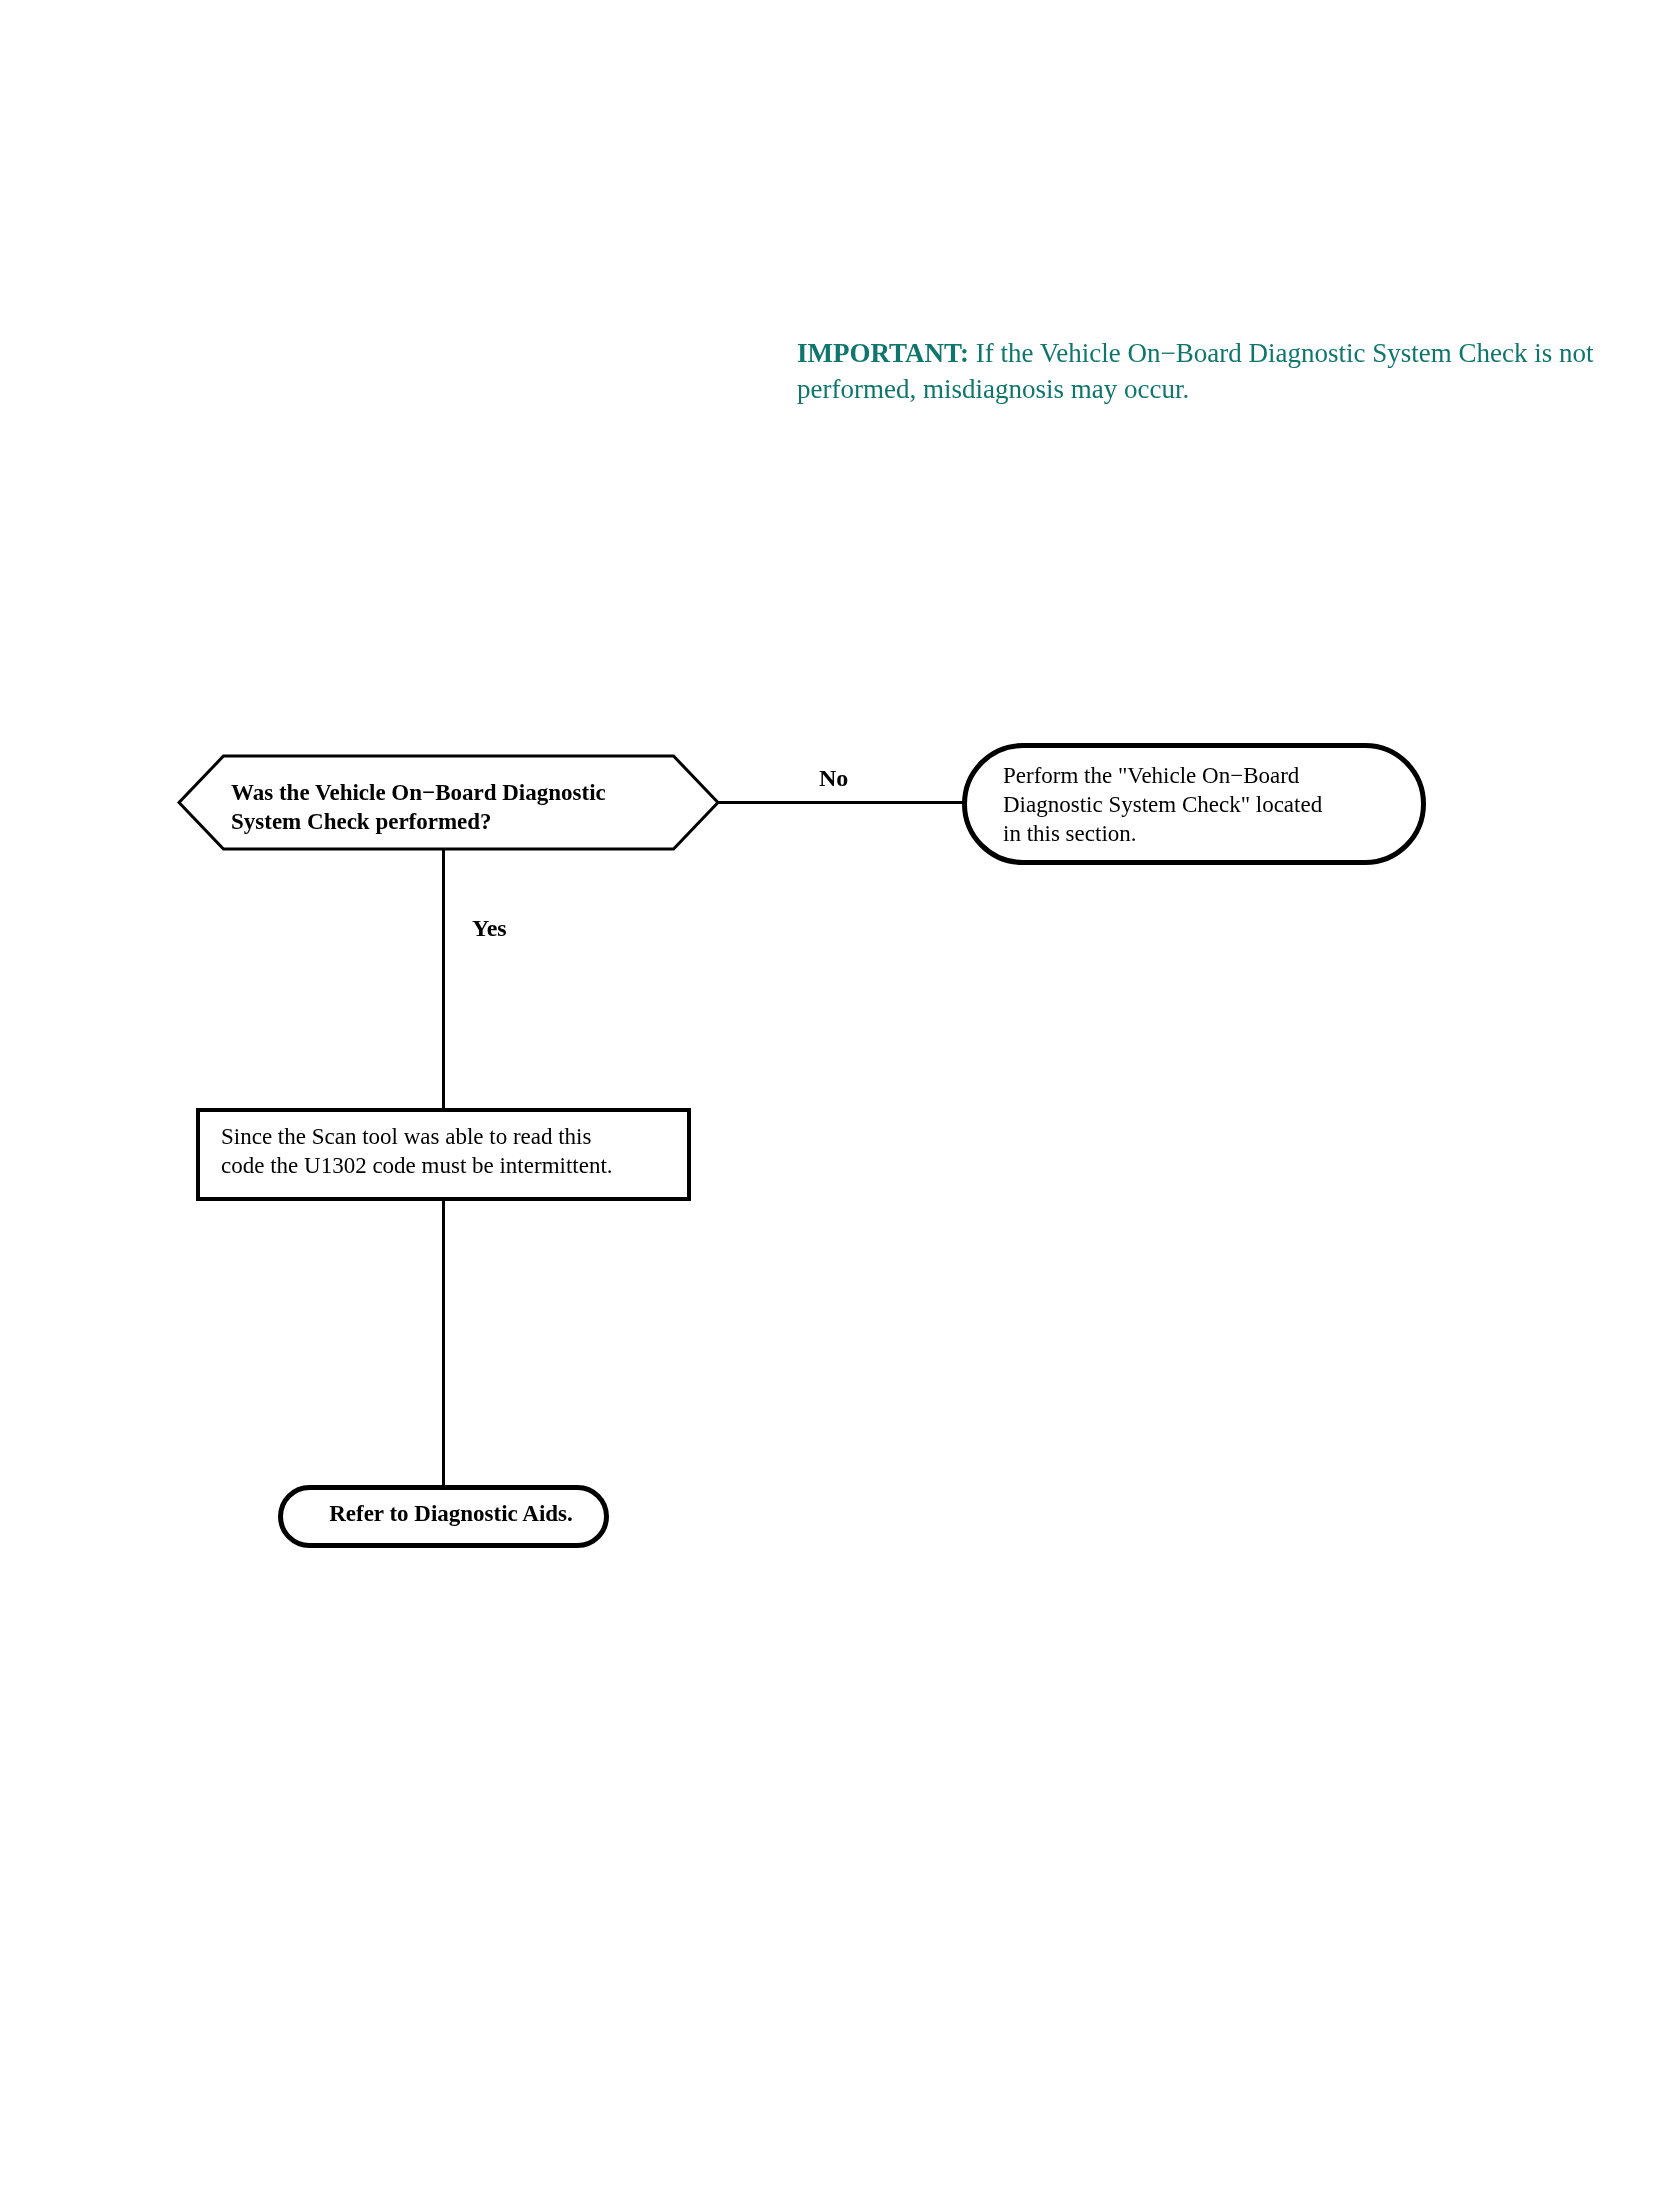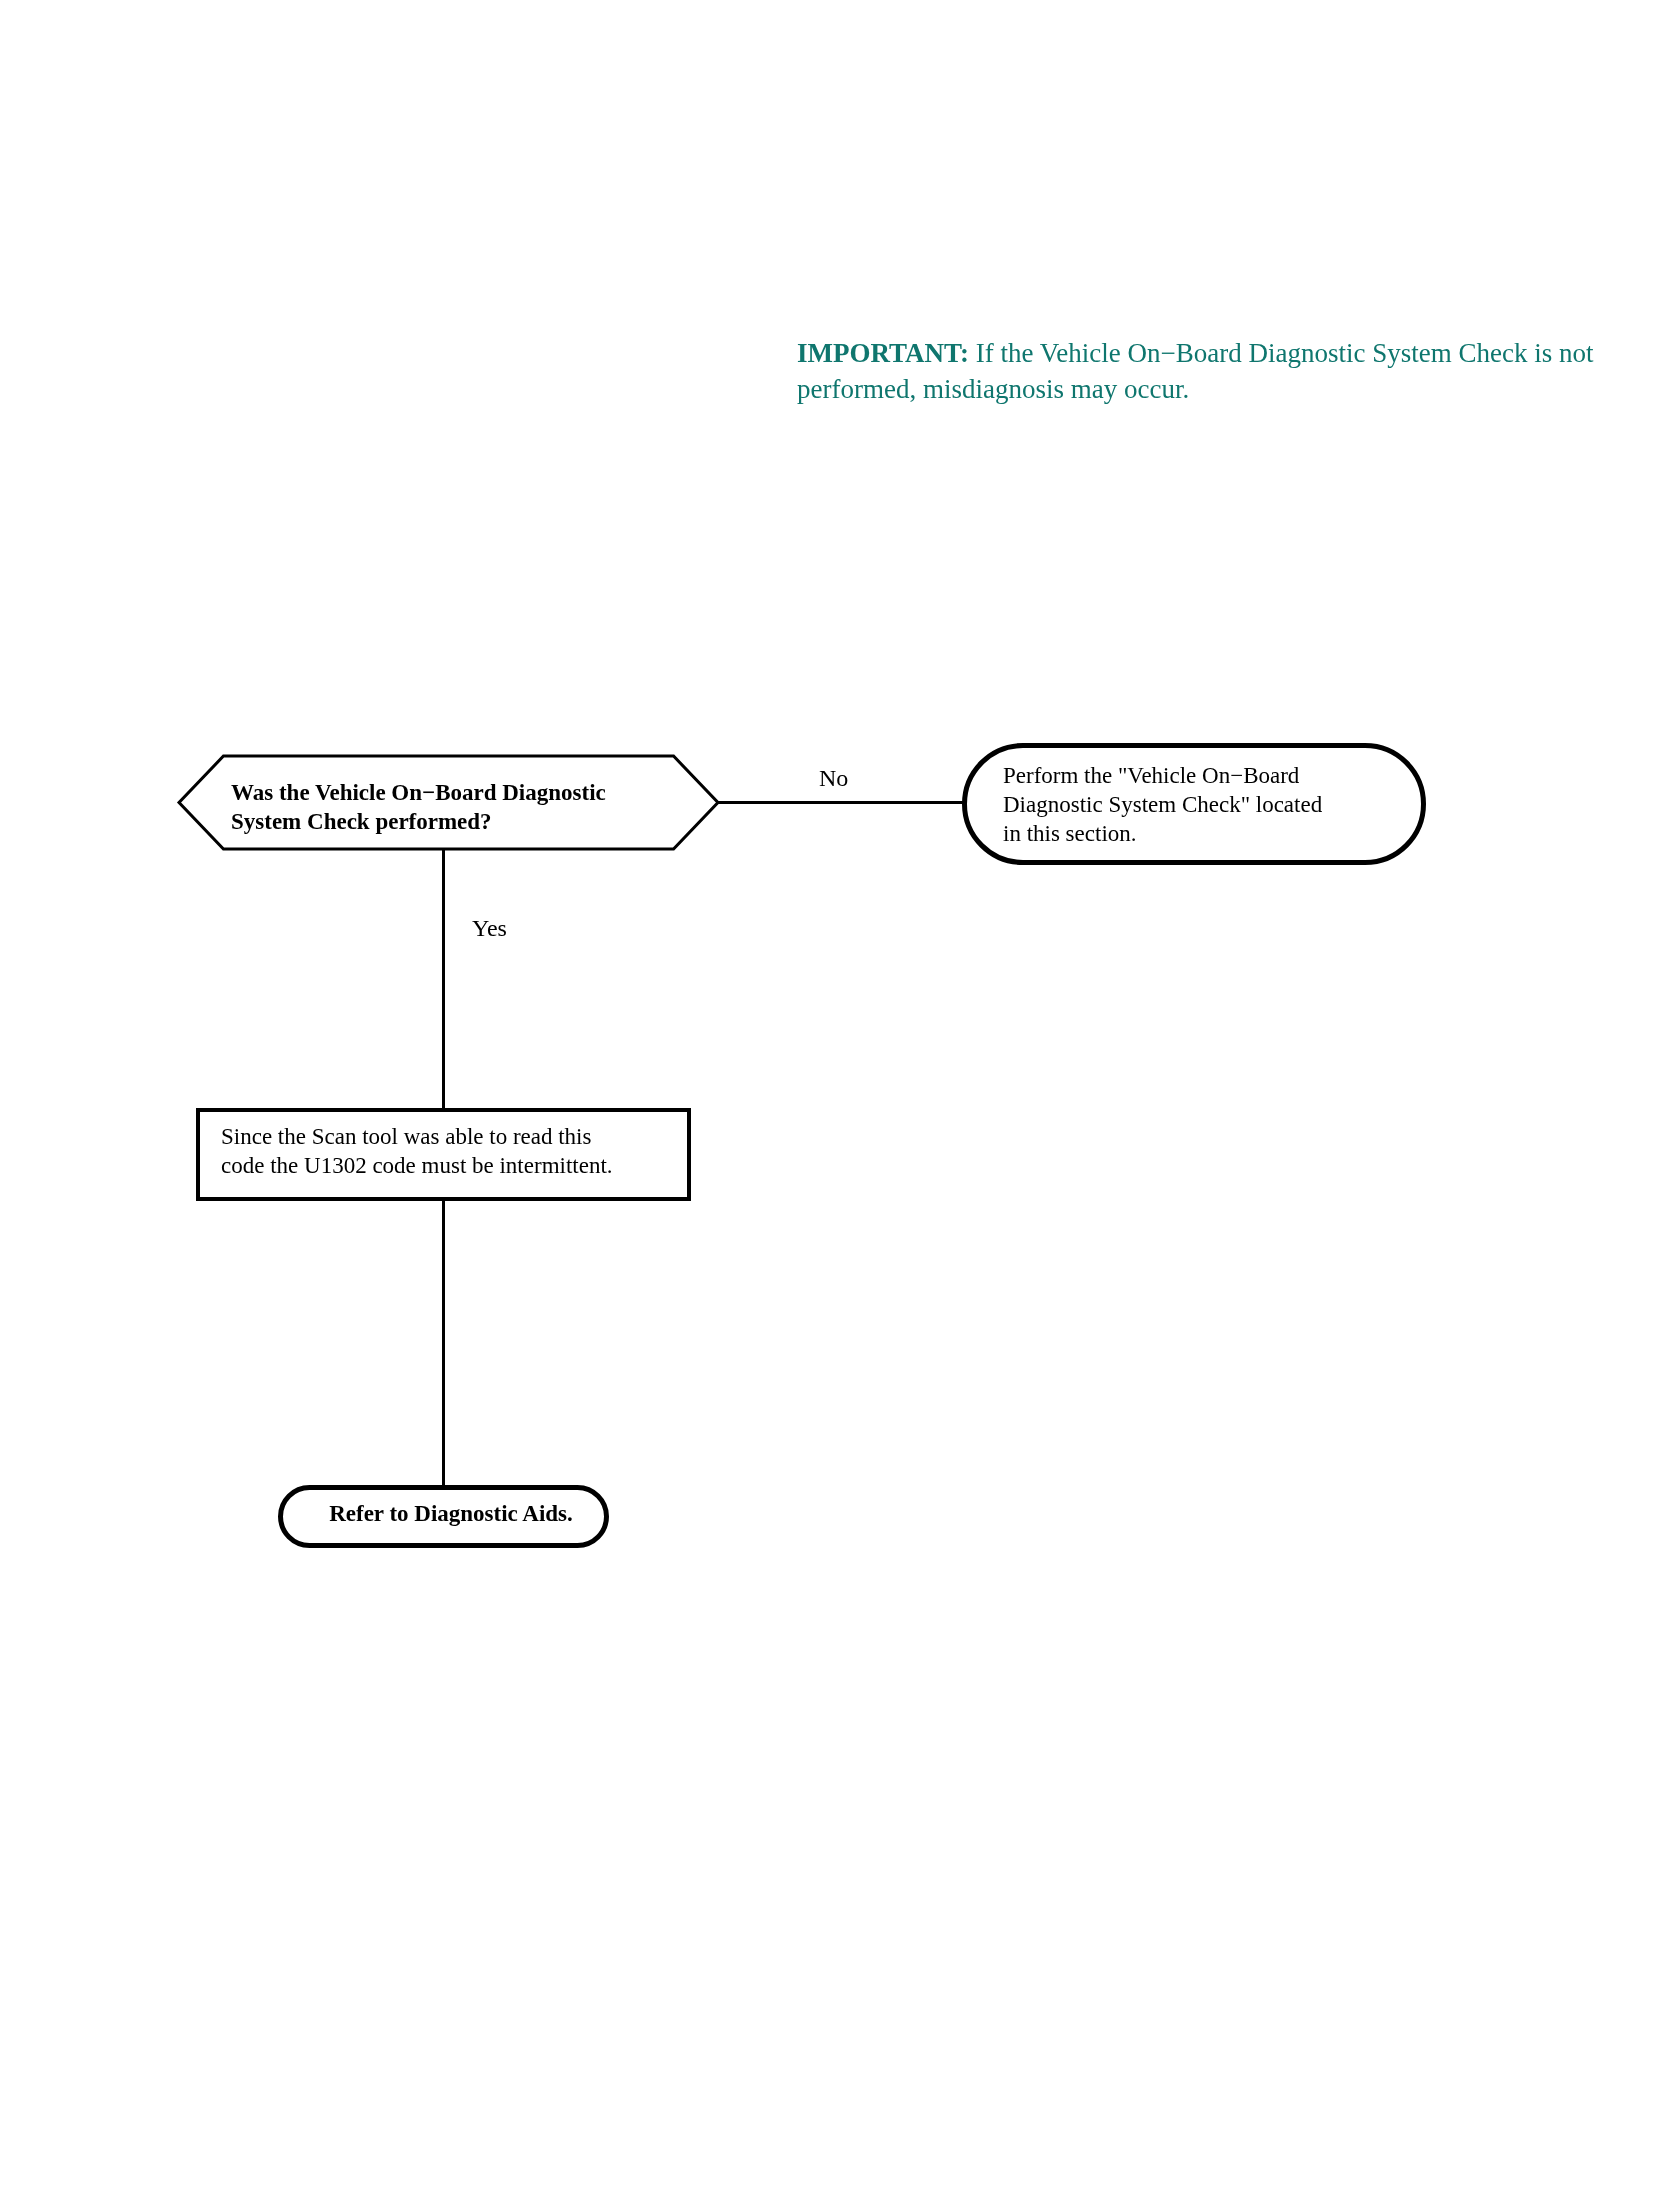--- a/index.html
+++ b/index.html
@@ -153,20 +153,21 @@
     top: 801px;
     width: 247px;
   }
 
   
   .branch-label {
     position: absolute;
     font-size: 24px;
     color: #000000;
     white-space: nowrap;
+    font-weight: bold;
   }
   #label-no {
     left: 819px;
     top: 765px;
   }
   #label-yes {
     left: 472px;
     top: 915px;
   }
 </style>

